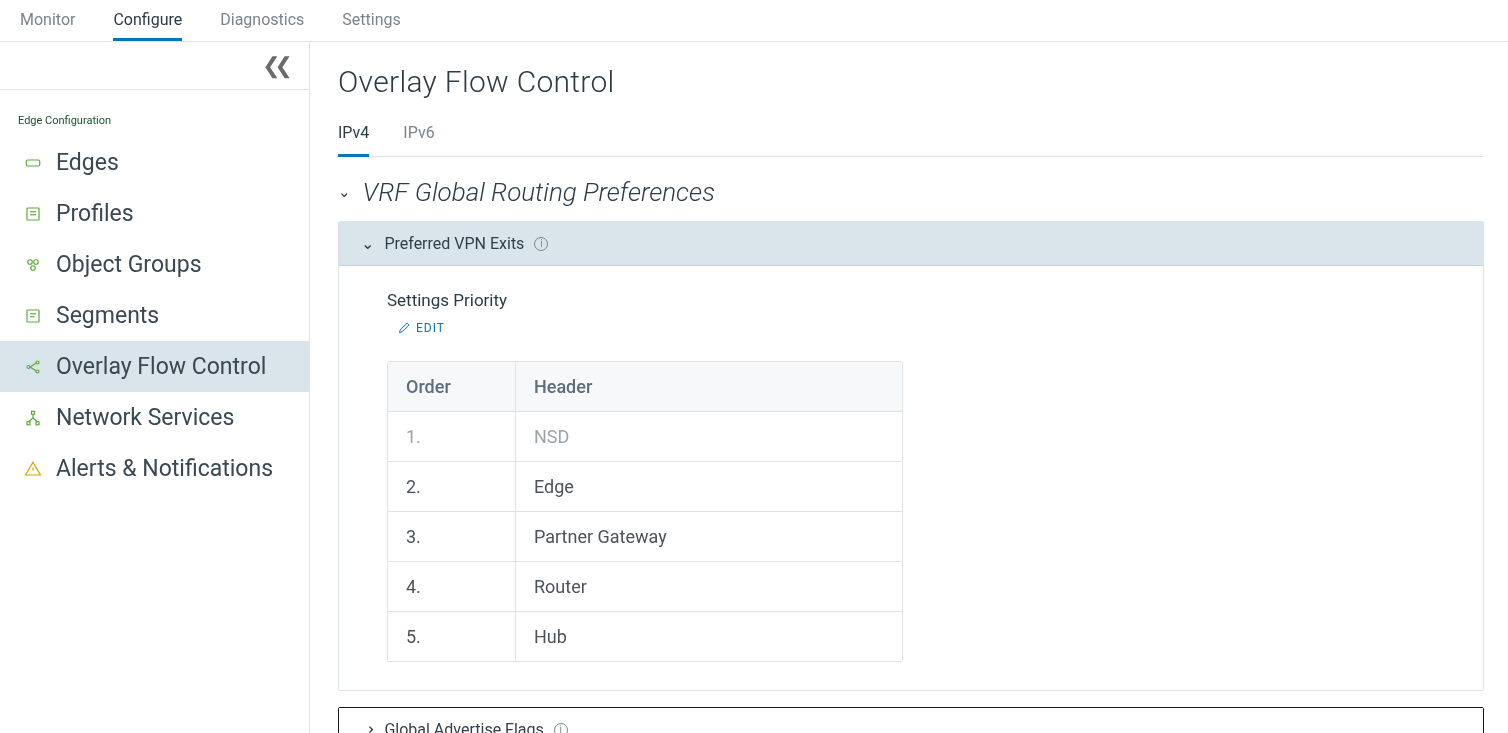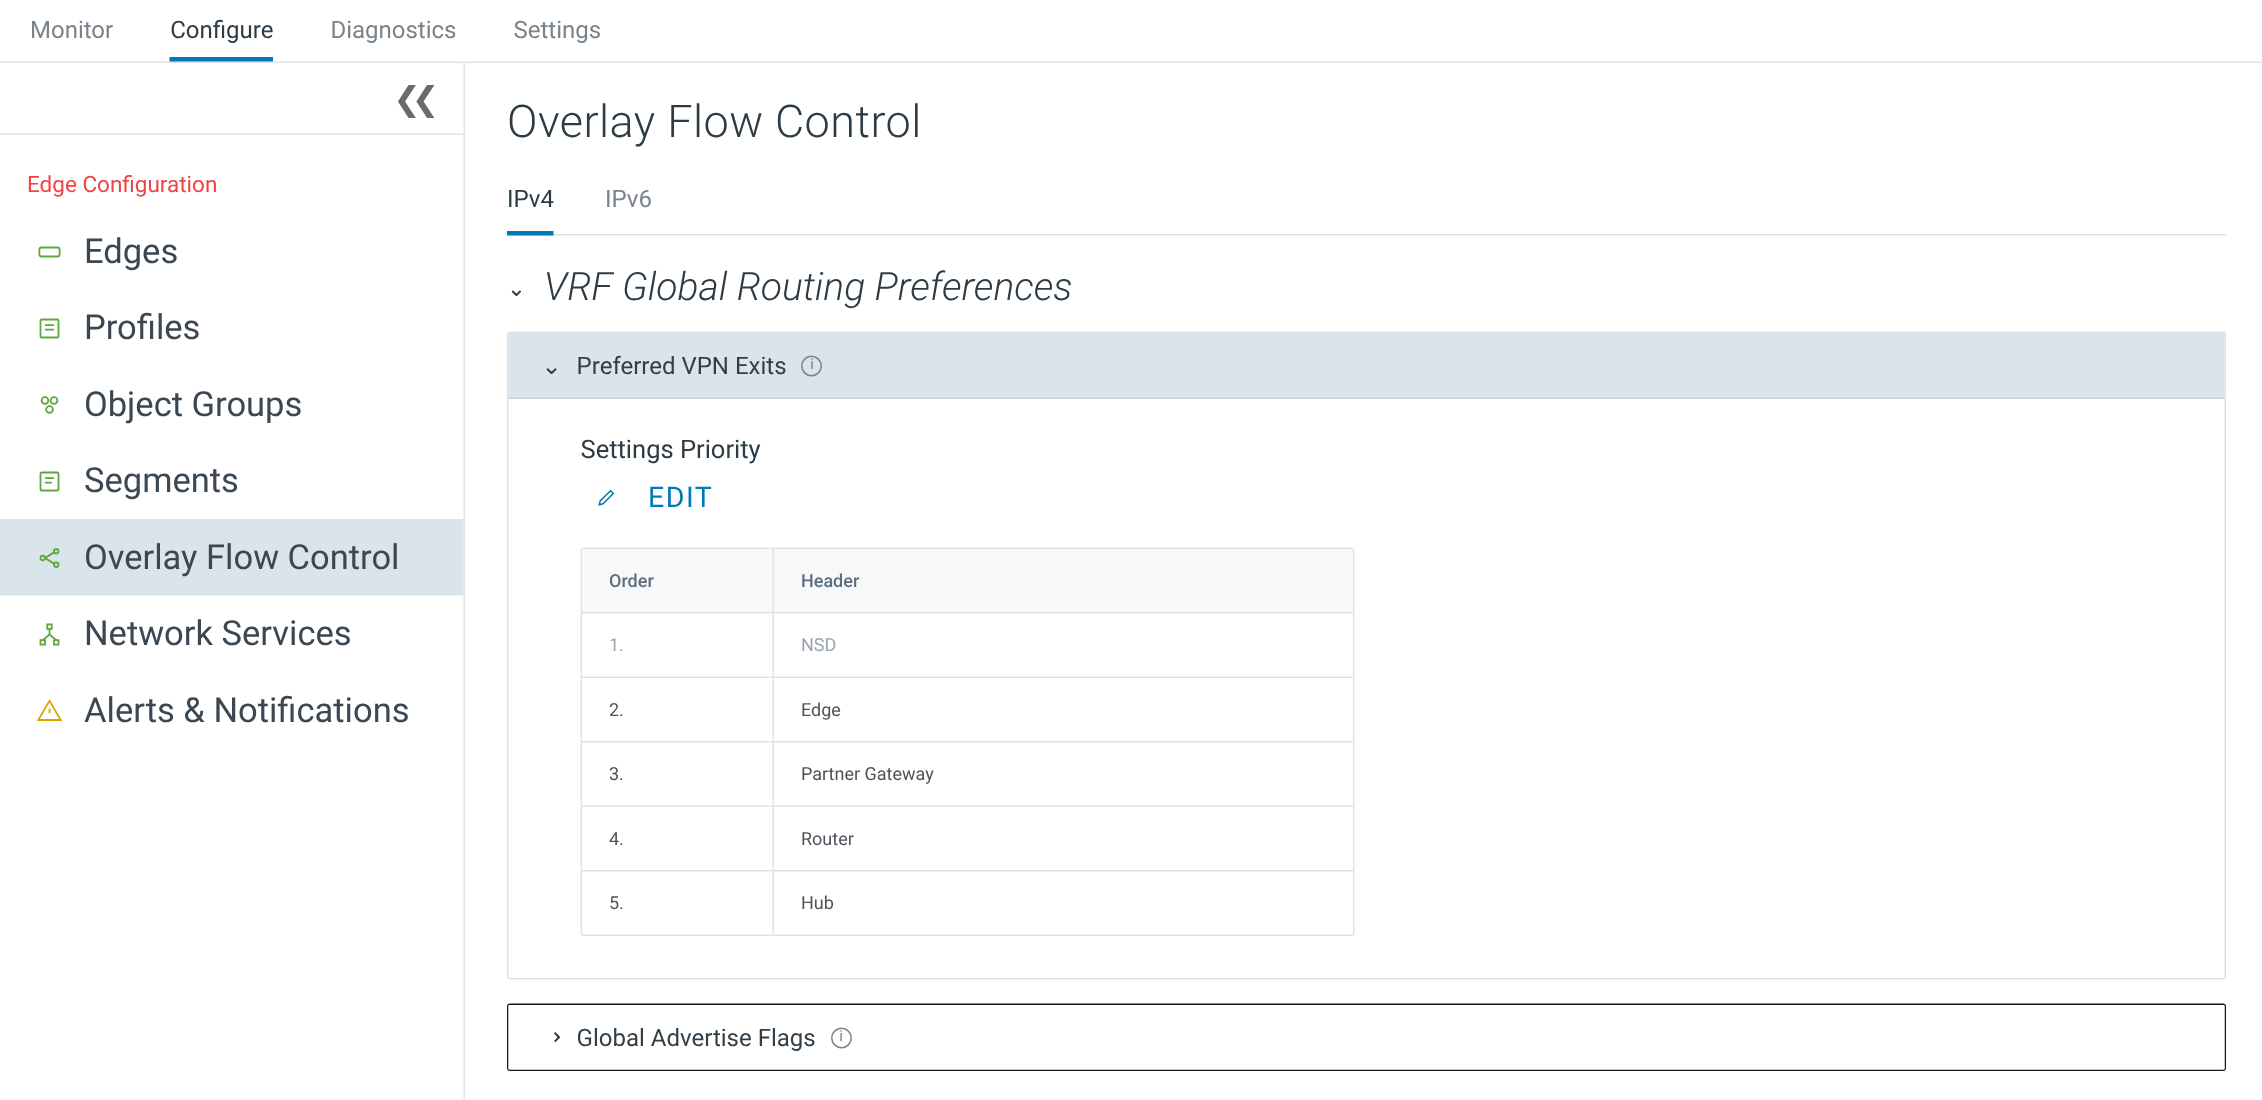--- a/index.html
+++ b/index.html
@@ -7,46 +7,46 @@
 
     .top-nav { height: 42px; border-bottom: 1px solid #e0e3e6; display: flex; align-items: stretch; padding-left: 20px; gap: 38px; }
     .top-nav-item { display: flex; align-items: center; font-size: 16px; color: #7a838c; cursor: pointer; border-bottom: 3px solid transparent; }
     .top-nav-item.active { color: #2d3b45; border-bottom-color: #0079b8; }
 
     .layout { display: flex; height: calc(100% - 42px); }
 
     .sidebar { width: 310px; border-right: 1px solid #e0e3e6; position: relative; }
     .collapse-row { height: 48px; border-bottom: 1px solid #e0e3e6; display: flex; align-items: center; justify-content: flex-end; padding-right: 22px; }
     .collapse-chevrons { color: #6b6b6b; cursor: pointer; font-size: 22px; letter-spacing: -6px; }
-    .side-section-head { padding: 24px 18px 10px; color: #ef4444; font-size: 15px; }
+    .side-section-head { padding: 24px 18px 10px; color: #14532d; font-size: 11px; }
     .side-item { display: flex; align-items: center; gap: 14px; padding: 12px 24px; color: #3b4752; font-size: 23px; cursor: pointer; }
     .side-item.active { background: #d9e4eb; }
     .side-icon { width: 18px; height: 18px; display: flex; align-items: center; justify-content: center; color: #5ea83e; }
 
     .main { flex: 1; padding: 22px 24px 10px 28px; overflow-y: auto; }
     .page-title { font-size: 30px; font-weight: 300; color: #2d3b45; letter-spacing: 0.3px; }
     .sub-tabs { margin-top: 24px; border-bottom: 1px solid #e0e3e6; display: flex; gap: 34px; }
     .sub-tab { font-size: 16px; color: #7a838c; padding-bottom: 12px; cursor: pointer; border-bottom: 3px solid transparent; margin-bottom: -1px; }
     .sub-tab.active { color: #2d3b45; border-bottom-color: #0079b8; }
 
     .section-row { display: flex; align-items: center; gap: 12px; margin-top: 20px; }
     .section-caret { color: #2d3b45; cursor: pointer; font-size: 15px; }
     .section-title { font-size: 26px; font-weight: 300; color: #2d3b45; font-style: italic; }
 
     .card { margin-top: 14px; border: 1px solid #dbe1e6; border-radius: 2px; background: #fff; }
     .card-head { background: #d9e4eb; border-bottom: 1px solid #c8d3db; padding: 12px 22px; display: flex; align-items: center; gap: 10px; color: #323f48; font-size: 16px; }
     .card-body { padding: 24px 48px 28px; }
     .sub-head { font-size: 17px; color: #2d3b45; margin-bottom: 10px; }
 
-    .edit-btn { display: inline-flex; align-items: center; gap: 20px; color: #0079b8; font-size: 19px; letter-spacing: 1px; cursor: pointer; margin-left: 10px; }
+    .edit-btn { display: inline-flex; align-items: center; gap: 4px; color: #0079b8; font-size: 12px; letter-spacing: 1px; cursor: pointer; margin-left: 10px; }
 
     .prio-table { margin-top: 22px; width: 516px; border: 1px solid #e0e3e6; border-radius: 2px; }
     .prio-row { display: flex; border-top: 1px solid #e0e3e6; }
     .prio-row:first-child { border-top: none; background: #f6f8fa; color: #5c6e7d; font-weight: 500; }
-    .prio-cell { padding: 14px 18px; font-size: 12px; color: #4c535a; }
+    .prio-cell { padding: 14px 18px; font-size: 18px; color: #4c535a; }
     .prio-cell.col-order { width: 128px; border-right: 1px solid #e0e3e6; }
     .prio-row:first-child .prio-cell { color: #5c6e7d; }
     .prio-row.dim .prio-cell { color: #9aa4ad; }
 
     .second-card { margin-top: 16px; border: 1.5px solid #14171a; border-radius: 2px; }
     .second-card .card-head { background: #fff; border-bottom: none; }
 
     .info-icon { width: 14px; height: 14px; border: 1px solid #7a838c; border-radius: 50%; display: inline-flex; align-items: center; justify-content: center; font-size: 10px; color: #7a838c; }
     svg { width: 18px; height: 18px; stroke: currentColor; fill: none; stroke-width: 1.6; }
   </style>

